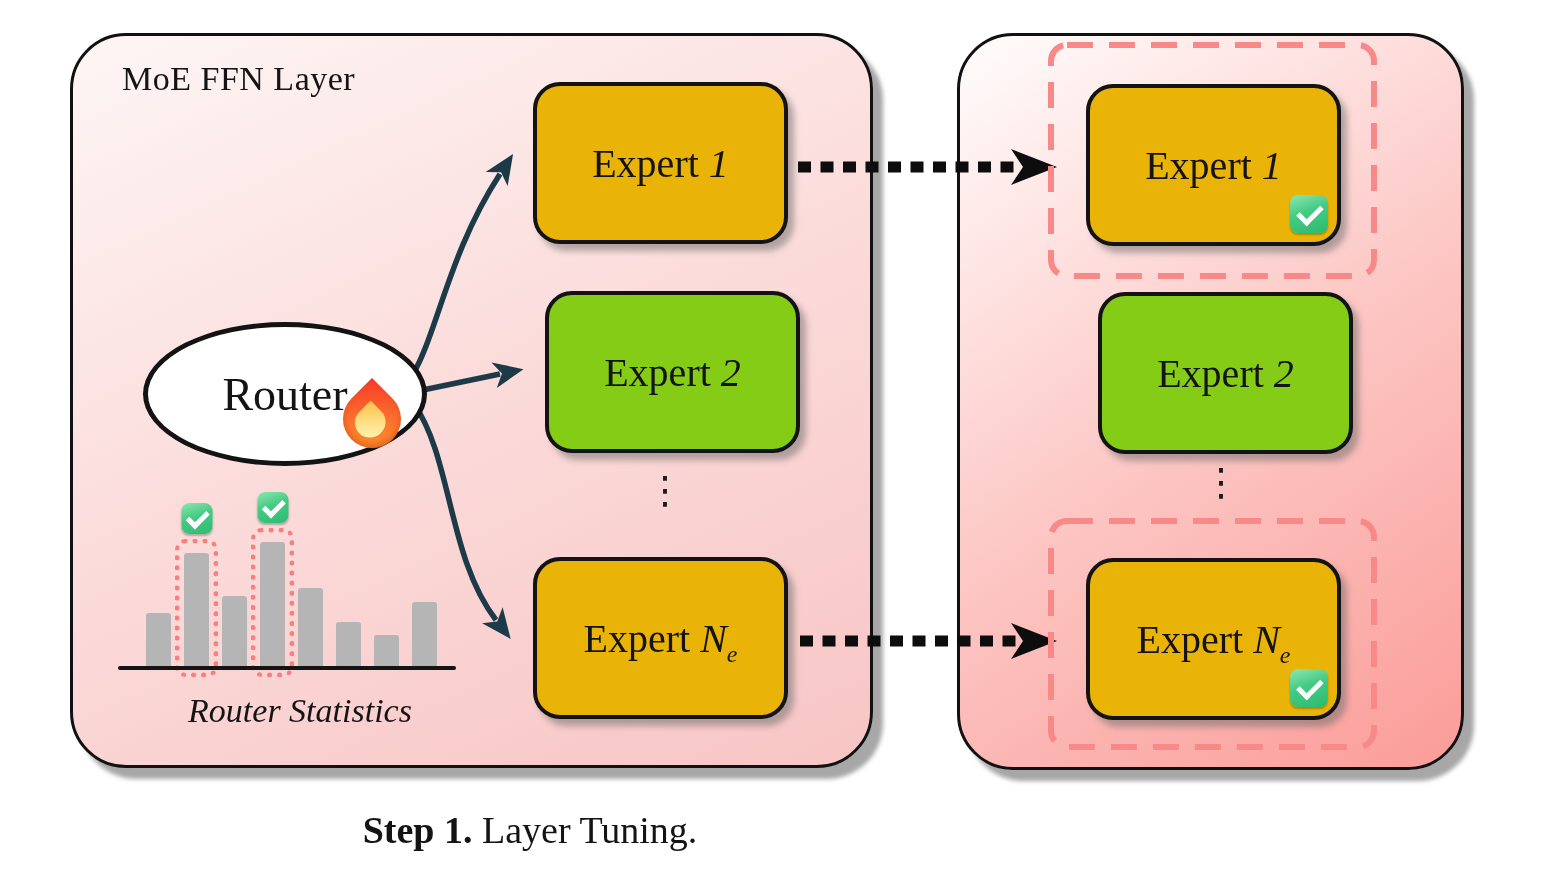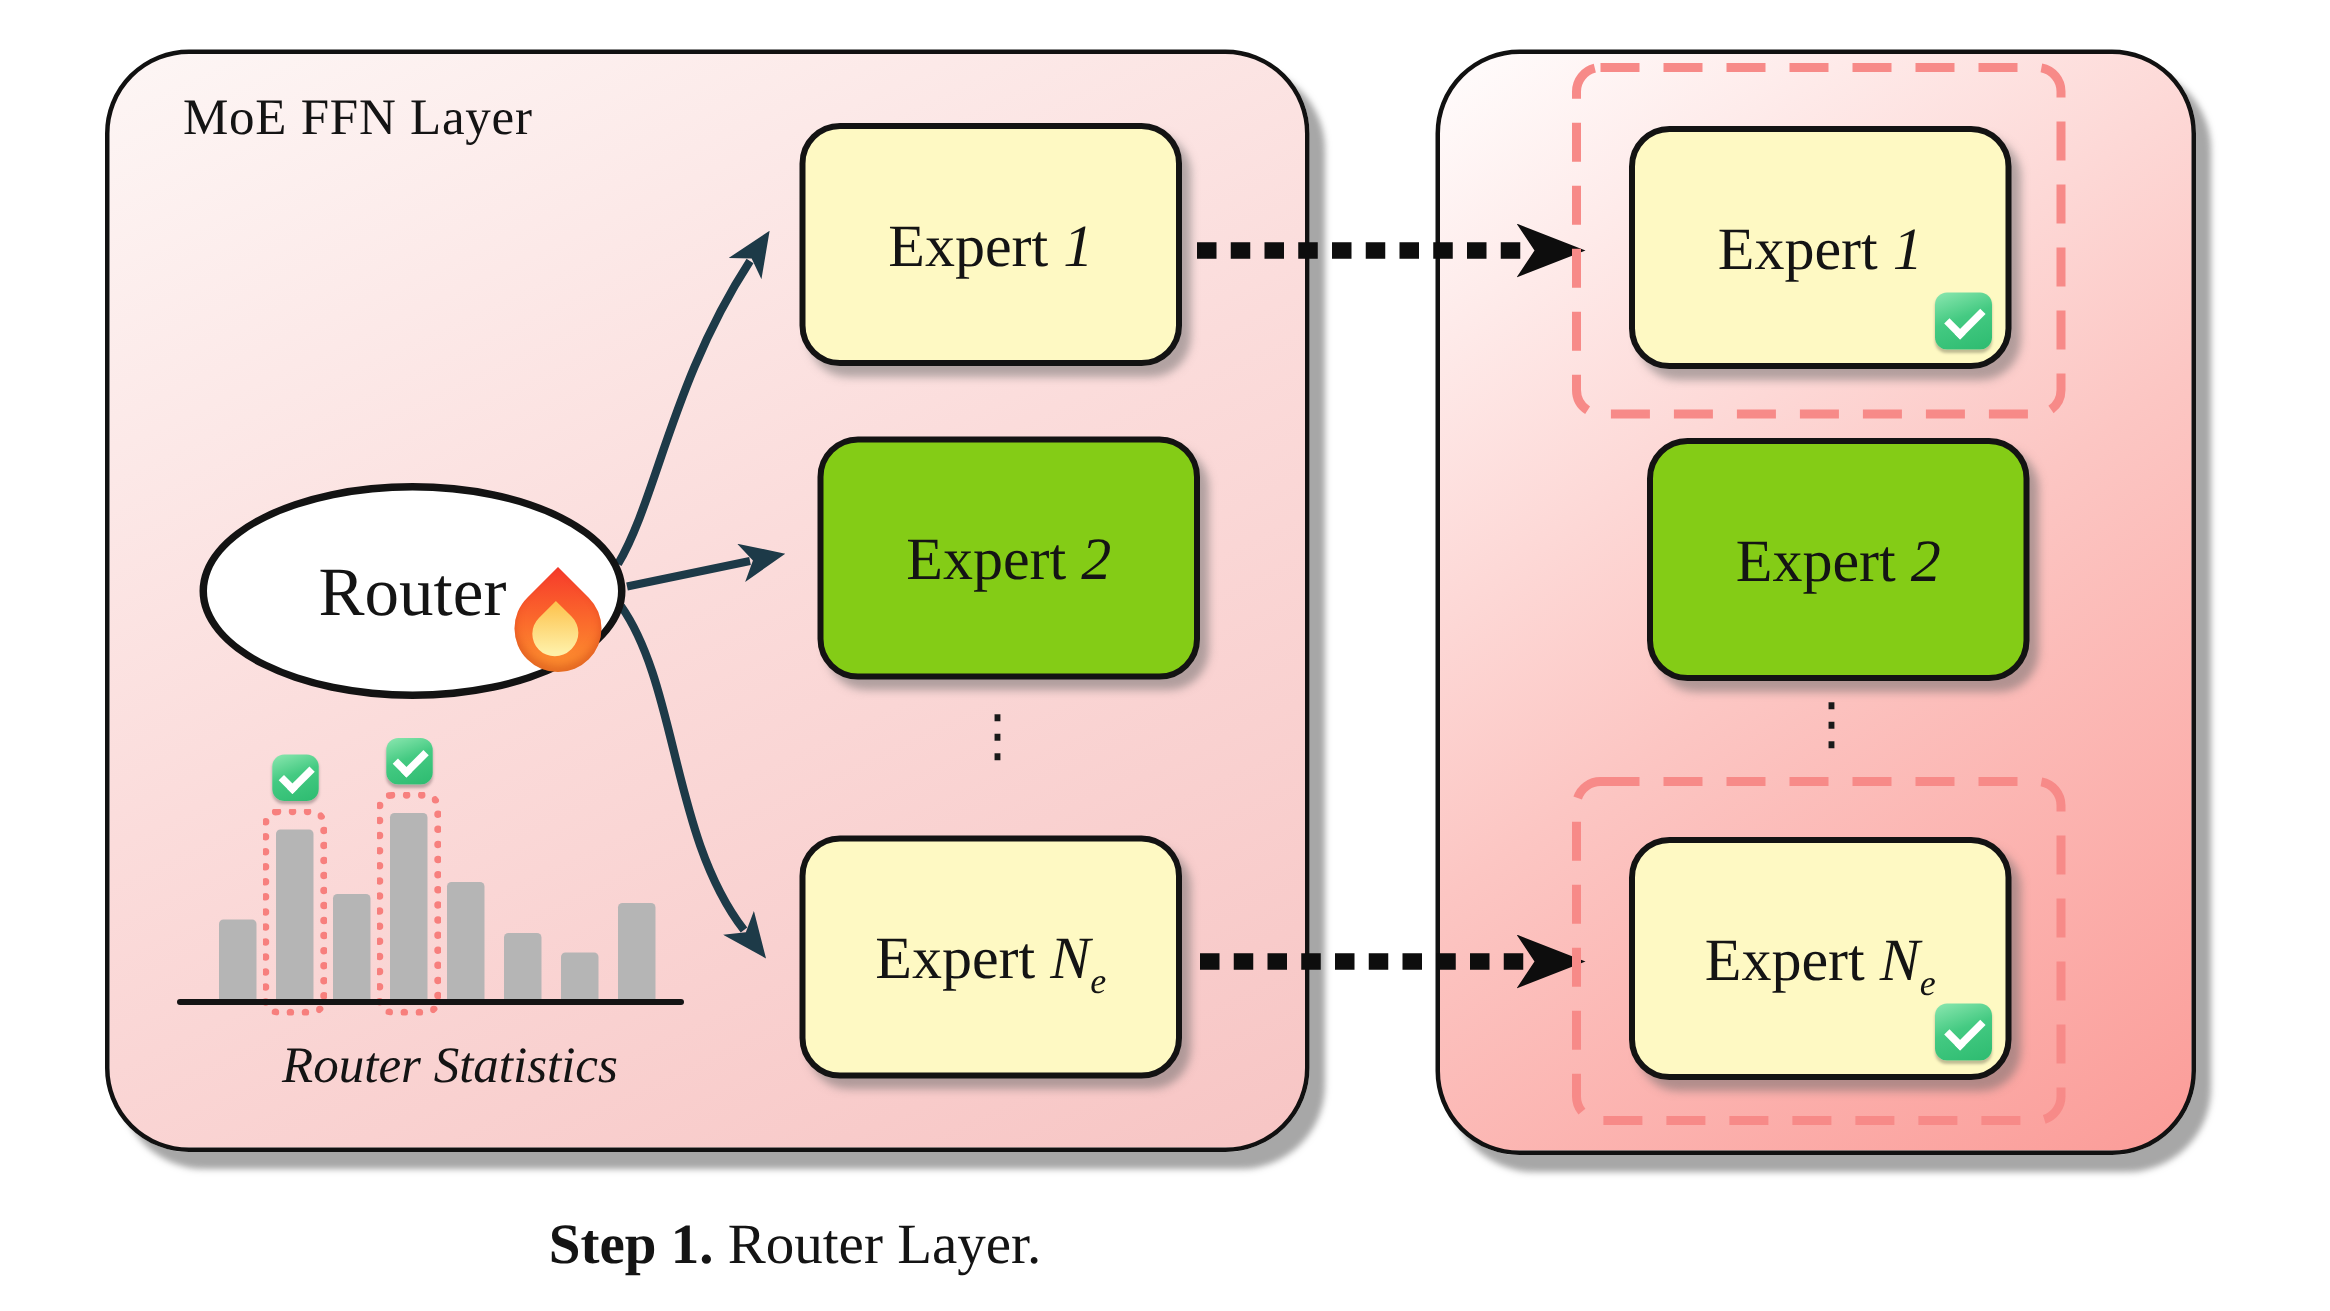--- a/index.html
+++ b/index.html
@@ -17,35 +17,35 @@
 
   .panel-title{position:absolute;left:122px;top:60px;font-size:34px;z-index:3;letter-spacing:.5px;}
 
   
   .expert{position:absolute;width:247px;height:154px;border:4px solid #131313;border-radius:27px;
           z-index:3;display:flex;align-items:center;justify-content:center;
           box-shadow:6px 7px 6px rgba(105,105,105,0.5);}
   .expert .lbl{font-size:40px;white-space:pre;}
   .it{font-style:italic;}
   .expert sub{font-style:italic;font-size:24px;line-height:0;vertical-align:-10px;}
-  .hl{background:#fef9c3;}
+  .hl{background:#eab308;}
   .lo{background:#84cc16;margin-left:12px;}
   #l-expert-1{left:533px;top:82px;}
   #l-expert-2{left:533px;top:291px;}
   #l-expert-n{left:533px;top:557px;}
   #r-expert-1{left:1086px;top:84px;}
   #r-expert-2{left:1086px;top:292px;}
   #r-expert-n{left:1086px;top:558px;}
 
   .vdots{position:absolute;font-size:38px;z-index:3;color:#1a1a1a;font-family:"DejaVu Sans",sans-serif;}
   #l-dots{left:646px;top:468px;}
   #r-dots{left:1202px;top:460px;}
 
   
-  #router{position:absolute;left:133px;top:322px;width:274px;height:134px;background:#ffffff;
+  #router{position:absolute;left:143px;top:322px;width:274px;height:134px;background:#ffffff;
           border:5px solid #131313;border-radius:50%;z-index:4;
           display:flex;align-items:center;justify-content:center;}
   #router .lbl{font-size:46px;}
 
   
   .flame{position:absolute;left:343px;top:390px;width:58px;height:58px;z-index:5;
          transform:rotate(45deg);border-radius:0 50% 50% 50%;
          background:linear-gradient(135deg,#f63a2b 0%,#fb6b2c 45%,#fda231 100%);
          box-shadow:inset -3px -3px 6px rgba(180,30,10,.35);}
   .flame::after{content:'';position:absolute;left:26%;top:30%;width:52%;height:52%;
@@ -153,16 +153,16 @@
   <div class="expert lo" id="r-expert-2">
     <div class="lbl"><span>Expert </span><span class="it">2</span><sub></sub></div>
   </div>
   <div class="expert hl" id="r-expert-n">
     <div class="lbl"><span>Expert </span><span class="it">N</span><sub>e</sub></div>
     <div class="check check-lg"></div>
   </div>
   <div class="vdots" id="r-dots">⋮</div>
 
   <div class="caption" id="caption-1">
-    <b>Step 1.</b><span> Router Layer.</span>
+    <b>Step 1.</b><span> Layer Tuning.</span>
   </div>
 
 </div>
 
 </body></html>

